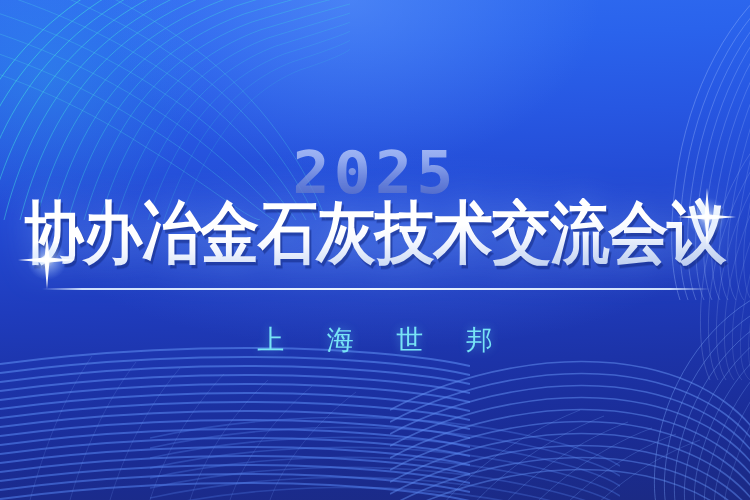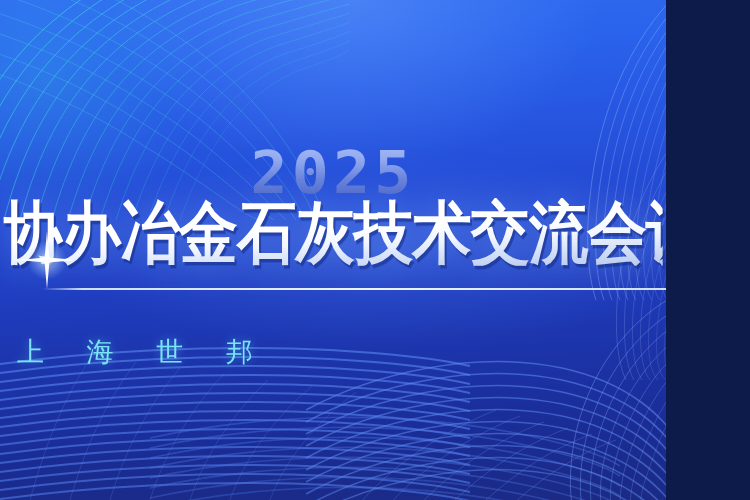--- a/index.html
+++ b/index.html
@@ -4,21 +4,21 @@
 <style>
   * { margin:0; padding:0; box-sizing:border-box; }
   html,body { background:#0d1b4a; }
   body {
     font-family:"Liberation Sans","DejaVu Sans",sans-serif;
     display:flex; align-items:flex-start; justify-content:flex-start;
   }
 
   .poster {
     position:relative;
-    width:666px; height:500px;
+    width:750px; height:500px;
     overflow:hidden;
     background:linear-gradient(177deg,
         #2f6bf0 0%,
         #2a63ec 12%,
         #2757e2 26%,
         #2349d2 42%,
         #1f3cbd 58%,
         #1c33a8 72%,
         #1a2c95 86%,
         #1b2a84 100%);
@@ -80,22 +80,22 @@
     transform-origin:center top;
   }
 
   .divider {
     position:absolute; left:42px; top:288px; width:668px; height:2px;
     background:linear-gradient(90deg, rgba(190,215,255,0) 0%, rgba(215,232,255,.95) 6%,
                rgba(235,244,255,1) 50%, rgba(215,232,255,.95) 94%, rgba(190,215,255,0) 100%);
   }
 
   .subtitle {
-    position:absolute; left:0; right:0; top:334px;
-    text-align:left;
+    position:absolute; left:0; right:0; top:322px;
+    text-align:center;
     font-size:27px; font-weight:400;
     letter-spacing:17px; text-indent:17px;
     color:#78e4f6;
     font-family:"DejaVu Sans","Liberation Sans",sans-serif;
     text-shadow:0 0 10px rgba(110,225,250,.45);
   }
 
   
   .sparkle { position:absolute; pointer-events:none; }
 </style>

